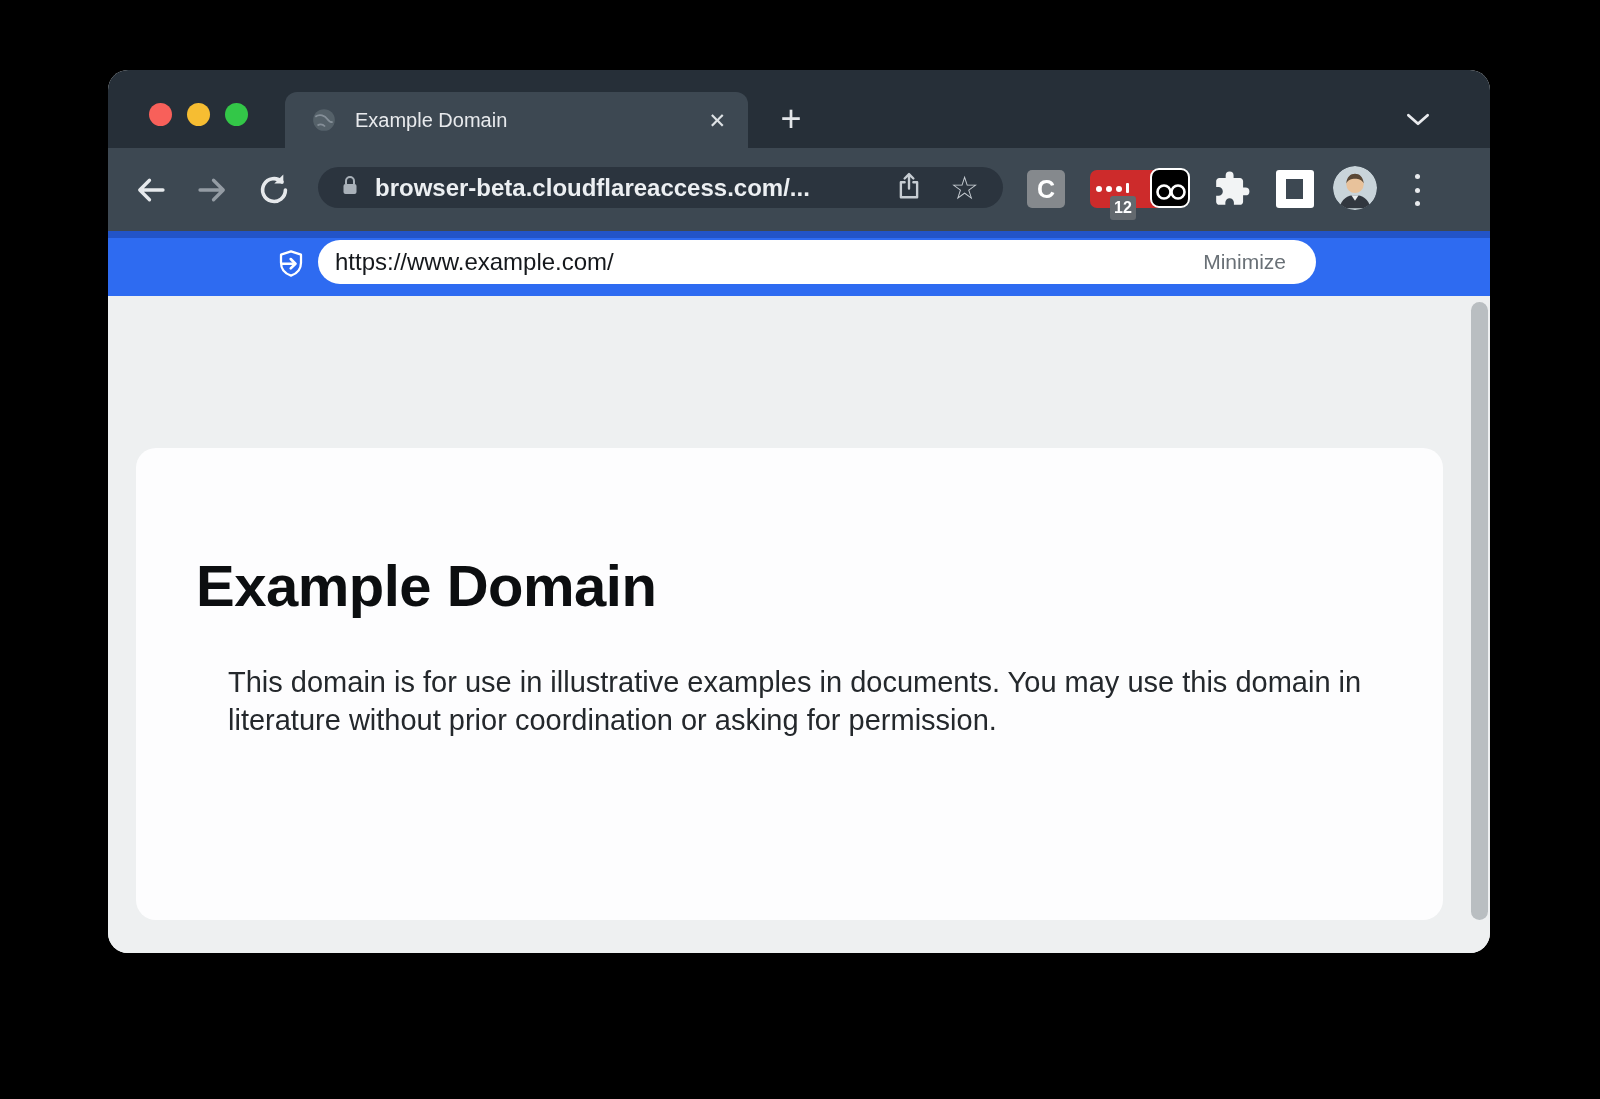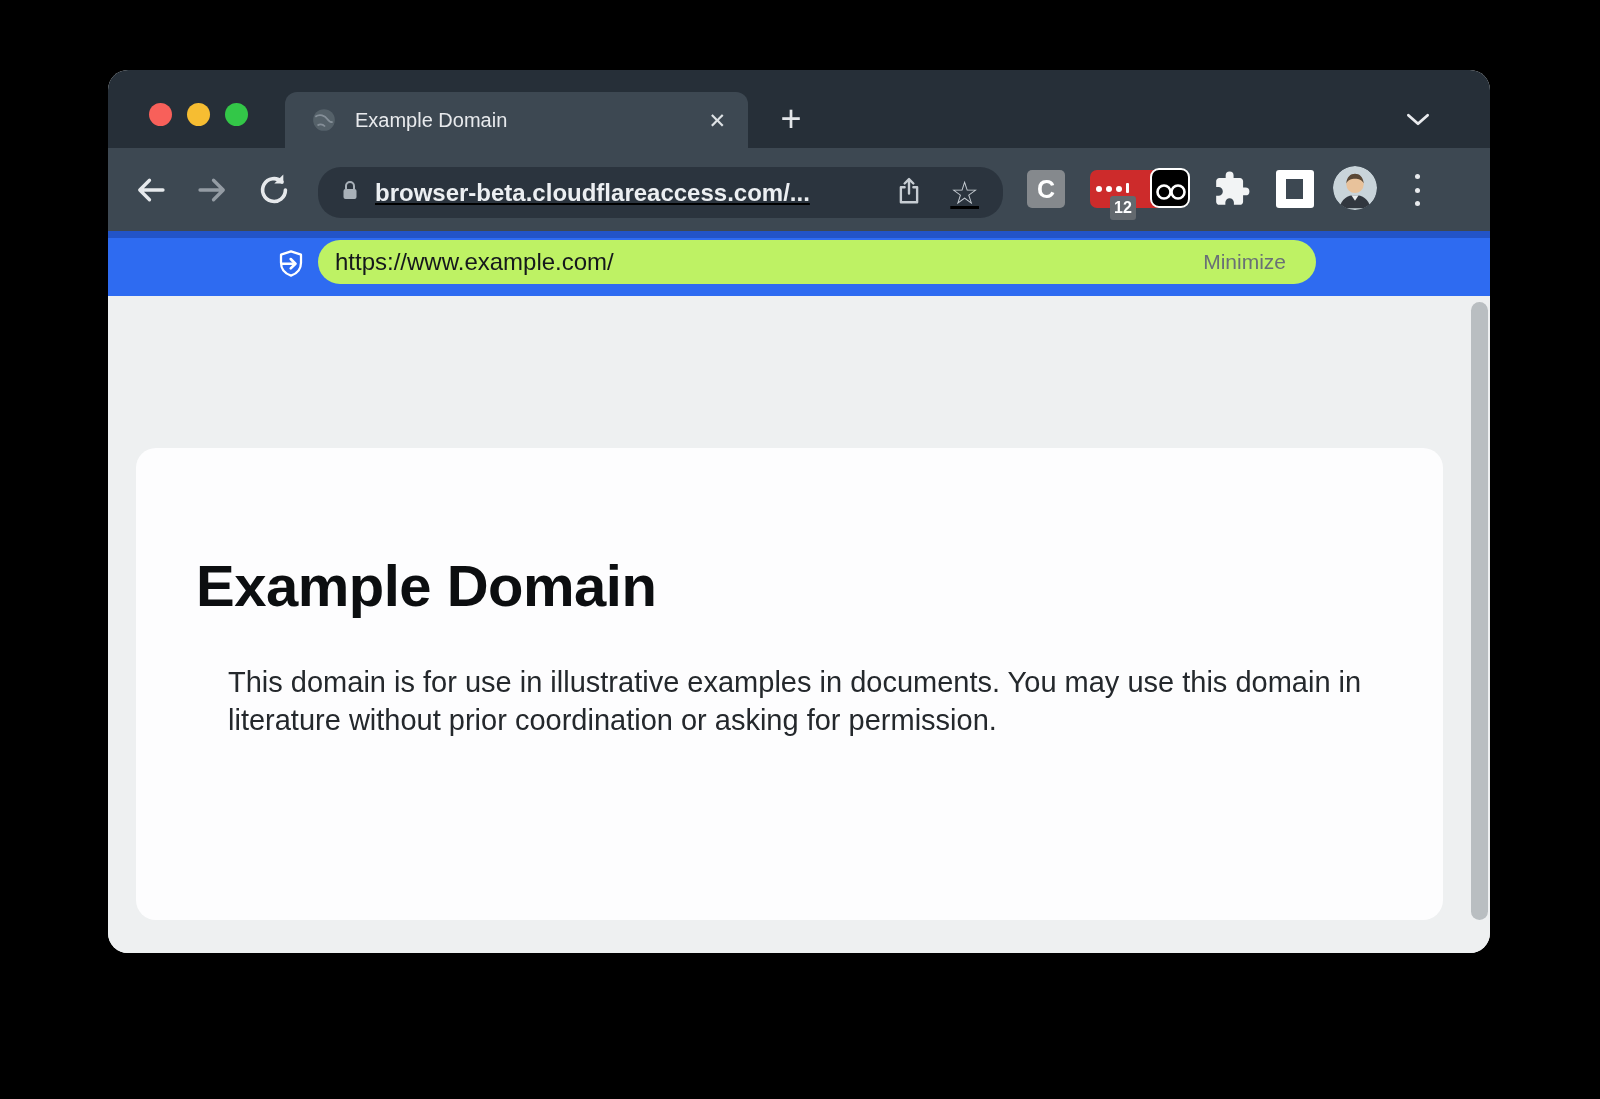--- a/index.html
+++ b/index.html
@@ -20,22 +20,22 @@
   .tab-title{margin-left:18px;font-size:20px;color:#e8eaed;flex:1 1 auto;white-space:nowrap;
     overflow:hidden;}
   .tab-close{margin-right:22px;font-size:21px;color:#dfe3e6;line-height:1;cursor:default;}
   .newtab{position:absolute;left:664px;top:30px;width:38px;height:38px;color:#e3e6e9;
     font-size:36px;font-weight:300;text-align:center;line-height:38px;}
   .strip-chevron{position:absolute;left:1297px;top:42px;}
 
   
   .toolbar{position:absolute;left:0;top:78px;width:1382px;height:83px;background:#3d4852;}
   .nav-ic{position:absolute;top:24px;}
-  .omnibox{position:absolute;left:210px;top:19px;width:685px;height:51px;border-radius:23px;
-    background:#2b343e;display:flex;align-items:center;text-decoration:underline;}
+  .omnibox{position:absolute;left:210px;top:19px;width:685px;height:41px;border-radius:23px;
+    background:#2b343e;display:flex;align-items:center;}
   .omni-lock{margin-left:20px;flex:0 0 auto;}
   .omni-url{margin-left:13px;font-size:24px;font-weight:600;color:#eceff2;white-space:nowrap;
     flex:1 1 auto;overflow:hidden;}
   .omni-share{margin-right:26px;flex:0 0 auto;}
   .omni-star{margin-right:24px;flex:0 0 auto;font-size:32px;color:#c7cdd3;line-height:1;}
   .ext{position:absolute;top:22px;width:38px;height:38px;}
   .ext-c{left:919px;background:#85898d;border-radius:5px;color:#fff;font-size:25px;
     font-weight:700;text-align:center;line-height:38px;}
   .ext-lp{left:982px;background:#cd2b2b;border-radius:7px;padding-left:36px;}
   .lp-dots{position:absolute;left:6px;top:15px;display:flex;gap:4px;align-items:center;}
@@ -50,21 +50,21 @@
   .avatar{position:absolute;left:1225px;top:18px;width:44px;height:44px;border-radius:50%;
     overflow:hidden;}
   .kebab{position:absolute;left:1303px;top:26px;width:12px;height:32px;display:flex;
     flex-direction:column;justify-content:space-between;align-items:center;}
   .kebab span{width:5px;height:5px;border-radius:50%;background:#e8eaed;}
 
   
   .bluebar{position:absolute;left:0;top:161px;width:1382px;height:65px;background:#2e6bf1;}
   .bluebar-top{position:absolute;left:0;top:0;width:100%;height:7px;background:#2254c8;}
   .shield{position:absolute;left:167px;top:17px;}
-  .iso-pill{position:absolute;left:210px;top:9px;width:998px;height:44px;background:#bef264;
+  .iso-pill{position:absolute;left:210px;top:9px;width:998px;height:44px;background:#ffffff;
     border-radius:22px;display:flex;align-items:center;justify-content:center;}
   .iso-url{margin-left:17px;font-size:24px;color:#15181c;flex:1 1 auto;white-space:nowrap;}
   .iso-min{margin-right:30px;font-size:21px;color:#697076;}
 
   
   .content{position:absolute;left:0;top:226px;width:1382px;height:657px;background:#eef0f1;}
   .card{position:absolute;left:28px;top:152px;width:1307px;height:472px;background:#fdfdfe;
     border-radius:20px;}
   .card h1{margin:108px 0 0 60px;font-size:58px;line-height:1.05;font-weight:700;
     letter-spacing:-0.5px;color:#0c0e10;}

